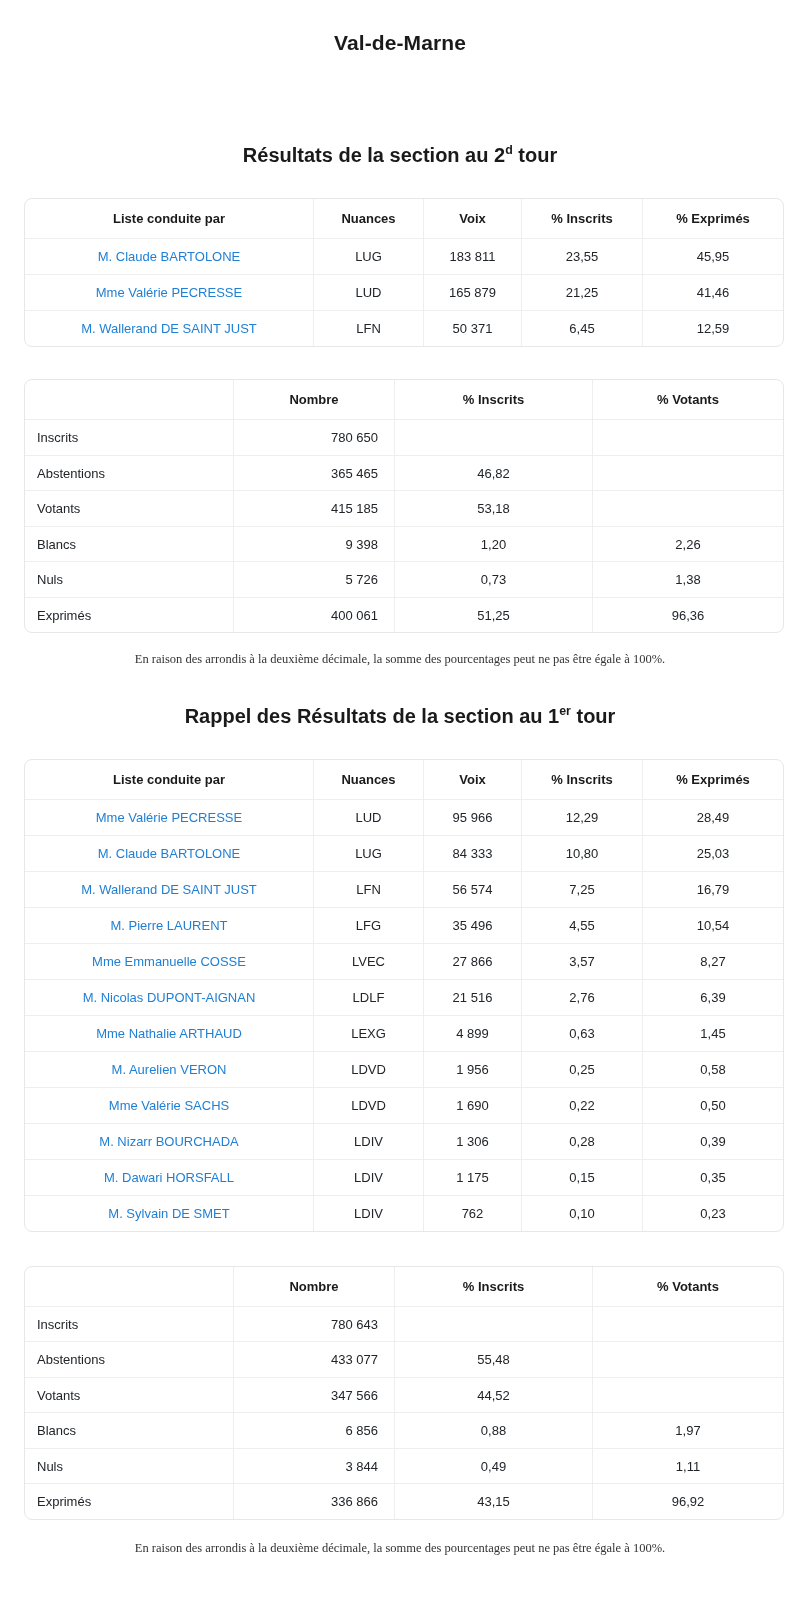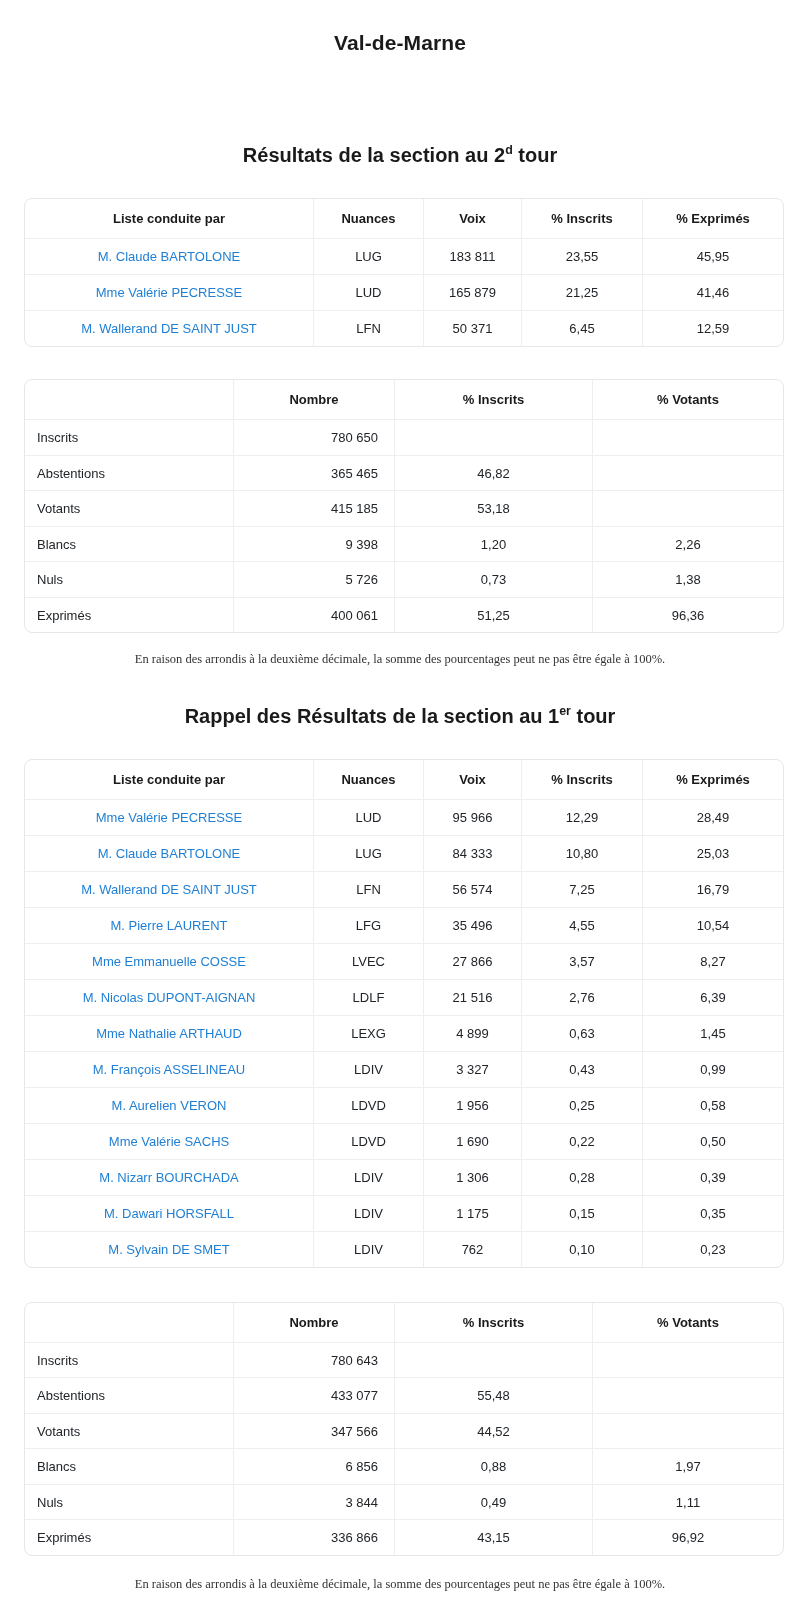--- a/index.html
+++ b/index.html
@@ -307,27 +307,20 @@
           <td class="pct">6,39</td>
         </tr>
         <tr>
           <td><a class="cand" href="#">Mme Nathalie ARTHAUD</a></td>
           <td>LEXG</td>
           <td class="voix">4 899</td>
           <td class="pct">0,63</td>
           <td class="pct">1,45</td>
         </tr>
         <tr>
-          <td><a class="cand" href="#">M. François ASSELINEAU</a></td>
-          <td>LDIV</td>
-          <td class="voix">3 327</td>
-          <td class="pct">0,43</td>
-          <td class="pct">0,99</td>
-        </tr>
-        <tr>
           <td><a class="cand" href="#">M. Aurelien VERON</a></td>
           <td>LDVD</td>
           <td class="voix">1 956</td>
           <td class="pct">0,25</td>
           <td class="pct">0,58</td>
         </tr>
         <tr>
           <td><a class="cand" href="#">Mme Valérie SACHS</a></td>
           <td>LDVD</td>
           <td class="voix">1 690</td>

